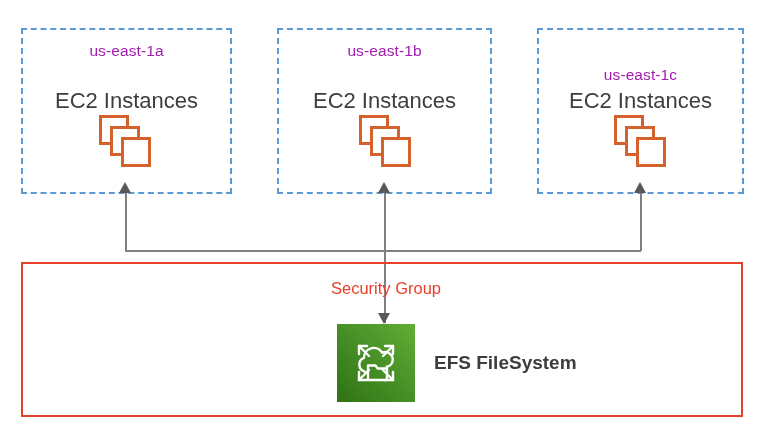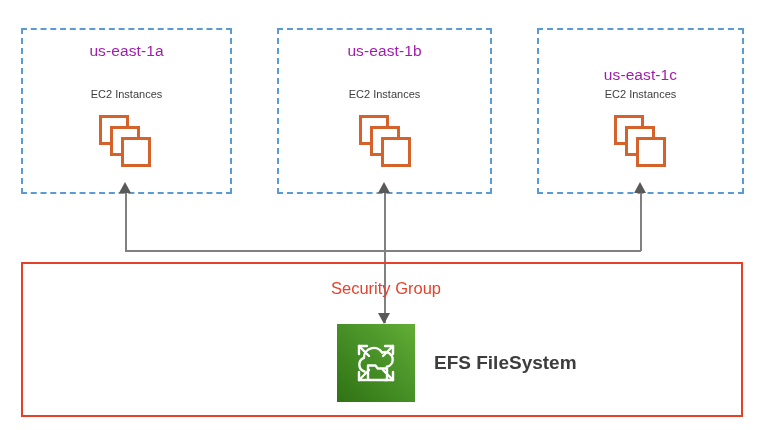--- a/index.html
+++ b/index.html
@@ -35,21 +35,21 @@
     font-family: "Liberation Sans", sans-serif;
     letter-spacing: 0.1px;
     white-space: nowrap;
   }
   .az-sublabel {
     position: absolute;
     left: 0;
     right: 0;
     text-align: center;
     color: #3d3d3d;
-    font-size: 11px;
+    font-size: 22px;
     font-family: "Liberation Sans", sans-serif;
     white-space: nowrap;
   }
 
   
   .ec2-icon {
     position: absolute;
     width: 52px;
     height: 52px;
   }

